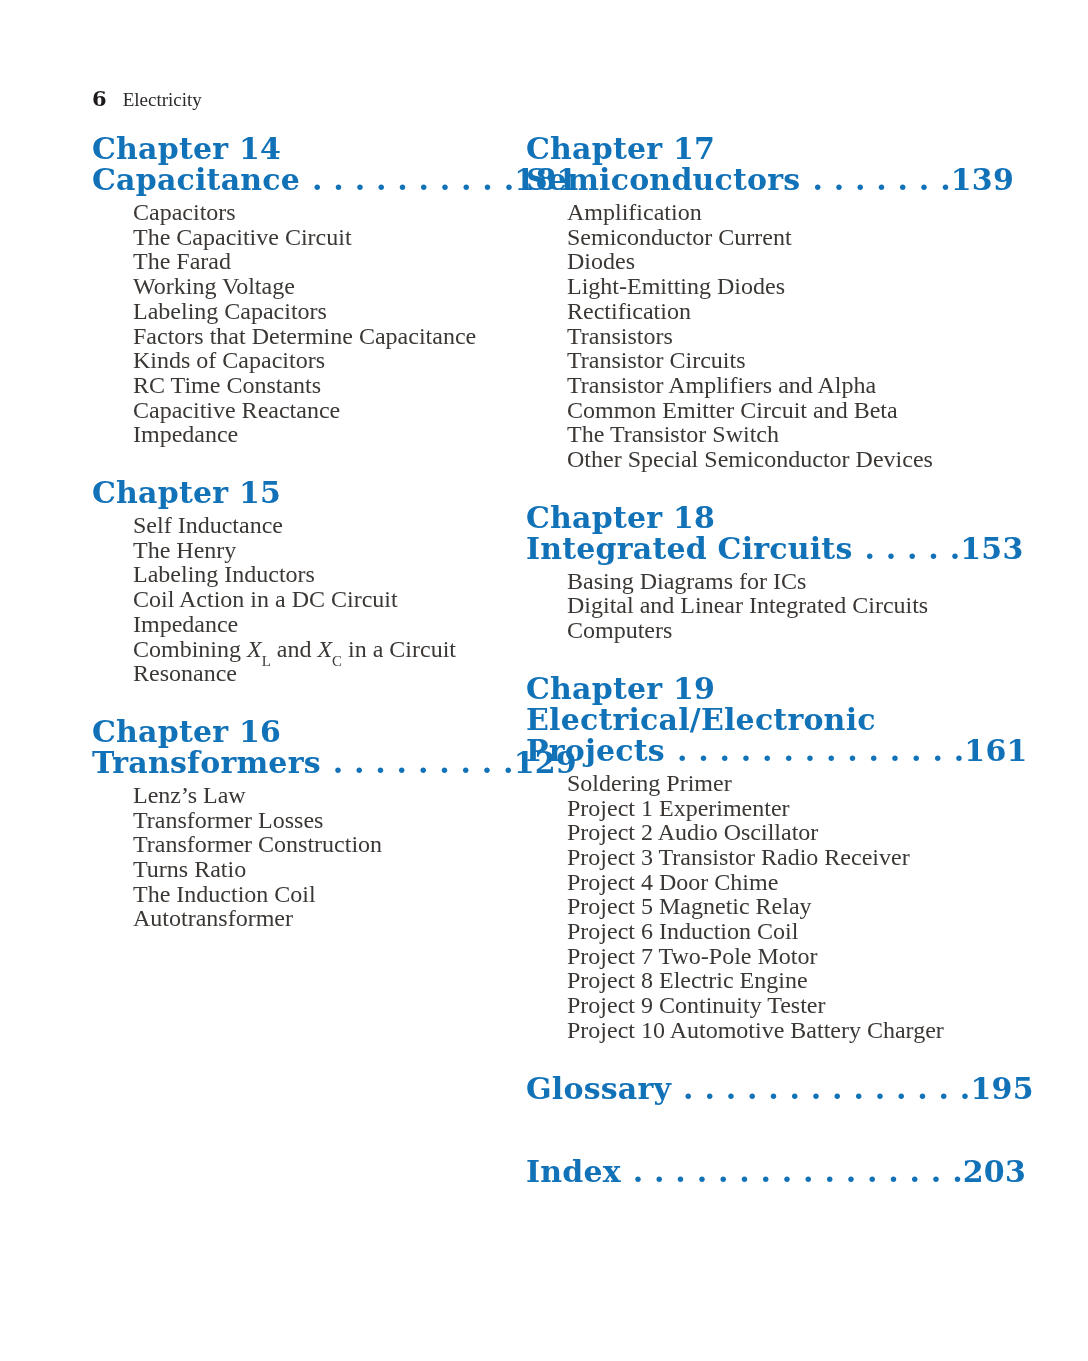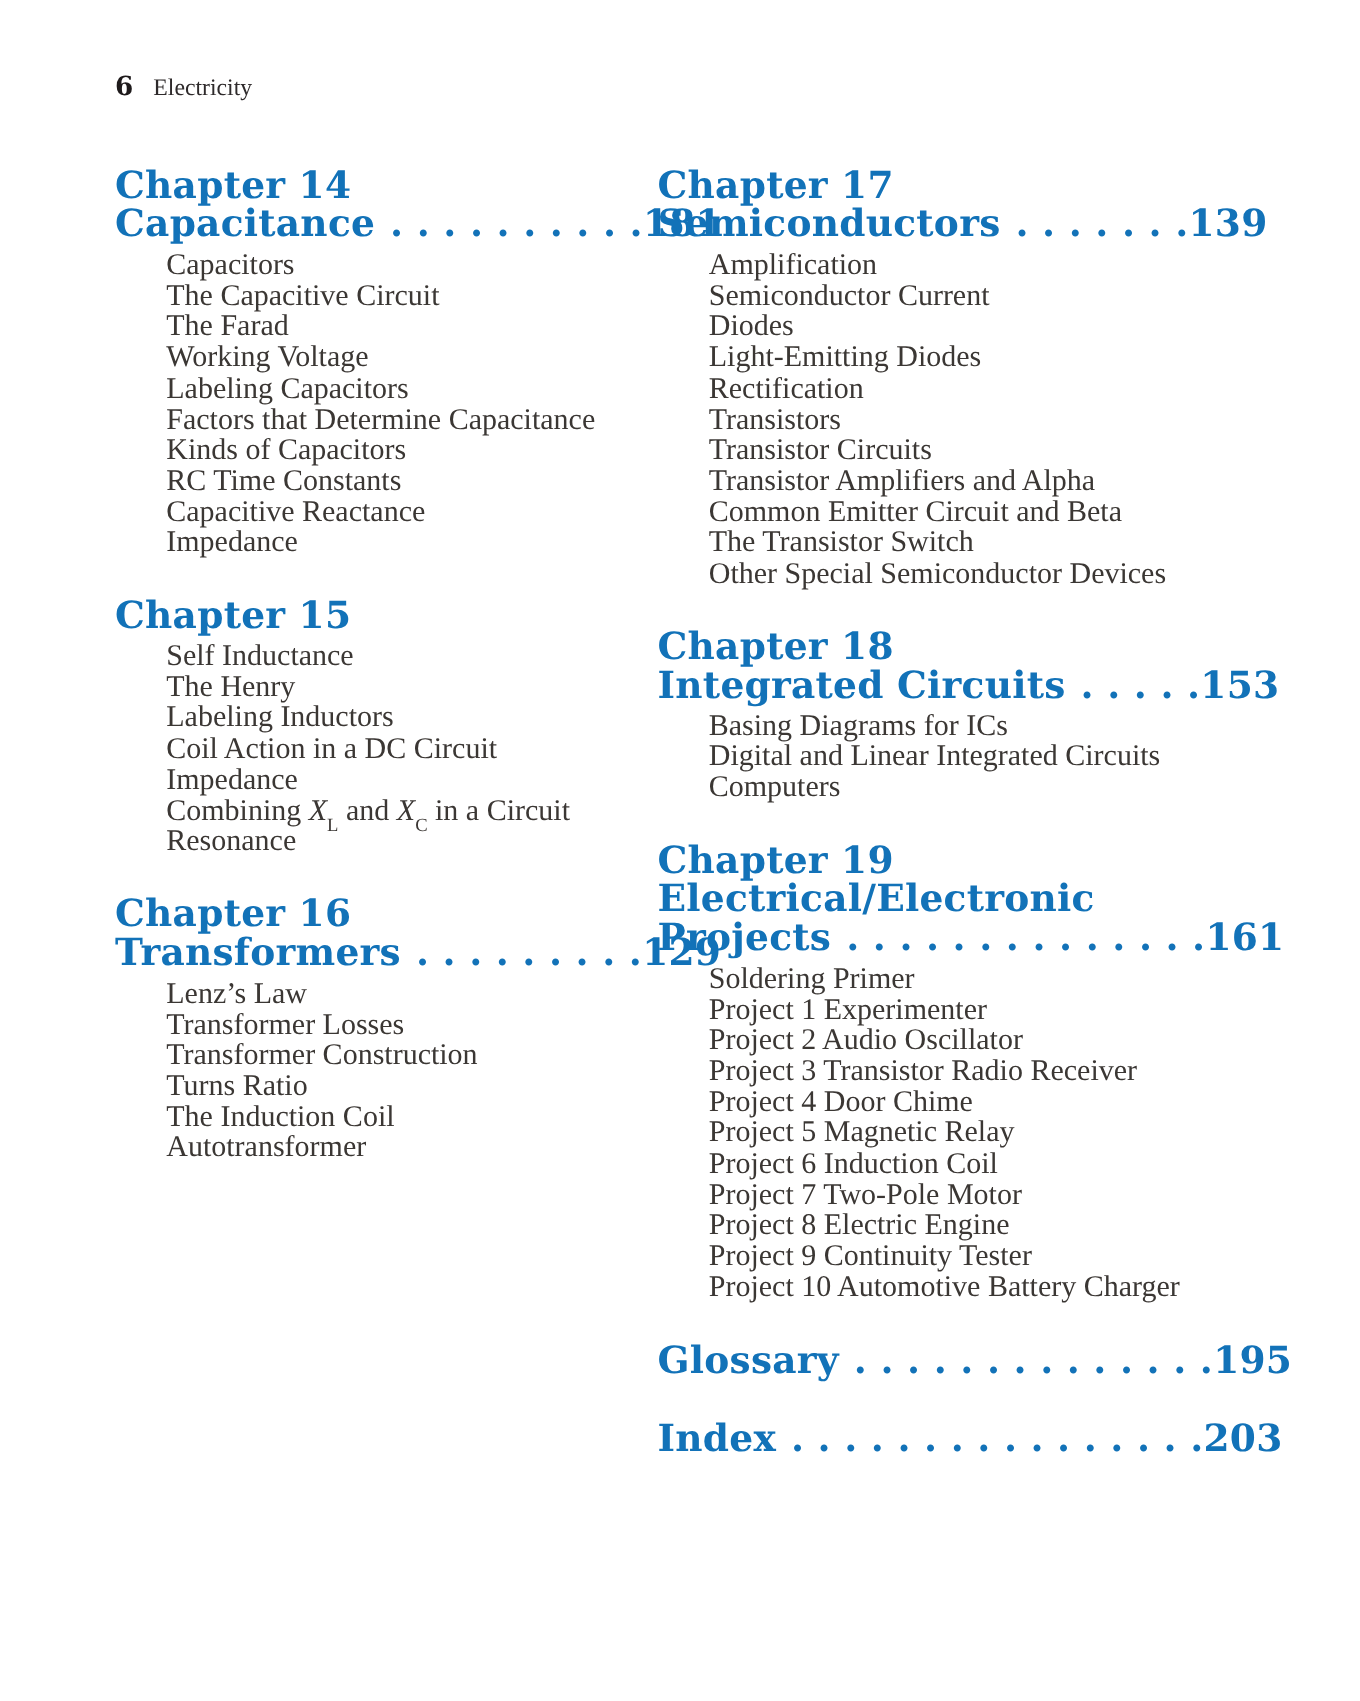--- a/index.html
+++ b/index.html
@@ -1,21 +1,21 @@
 <!DOCTYPE html>
 <html style="--accent: #1272b8; --body-text: #3b3734;"><head>
 <meta charset="utf-8">
 <style>
   :root { --accent:#1272b8; --body-text:#3b3734; }
   html,body { margin:0; padding:0; }
   body {
     width:1088px; height:1361px; background:#ffffff; position:relative;
     font-family:"Liberation Serif", serif; overflow:hidden;
   }
-  .header { position:absolute; left:92px; top:56px; white-space:nowrap; }
+  .header { position:absolute; left:92px; top:86px; white-space:nowrap; }
   .pageno  { font-family:"DejaVu Serif", serif; font-weight:bold; font-size:21px; color:#1e1a1b; }
   .booktitle { font-size:19px; color:#2e2a2b; margin-left:16px; }
 
   .col { position:absolute; top:133px; }
   .col-left  { left:92px;  width:456px; }
   .col-right { left:526px; width:490px; }
 
   .chapter-label, .title-line {
     font-family:"DejaVu Serif", serif; font-weight:bold;
     font-size:30px; line-height:31px; color:var(--accent);
@@ -23,21 +23,21 @@
   }
   .leader { margin-left:12px; }
 
   .items { list-style:none; margin:5px 0 0 0; padding:0 0 0 41px; }
   .item  { font-size:24px; line-height:24.7px; color:var(--body-text); }
   .item i { font-style:italic; }
   .item sub { font-size:0.62em; line-height:0; position:relative; top:0.25em; }
 
   .section + .section { margin-top:30px; }
   .backmatter { margin-top:40px; }
-  .backmatter + .backmatter { margin-top:32px; }
+  .backmatter + .backmatter { margin-top:52px; }
 </style>
 </head>
 <body>
 
 <div class="header">
   <span class="pageno">6</span><span class="booktitle">Electricity</span>
 </div>
 
 <div class="col col-left">
     <section class="section">

